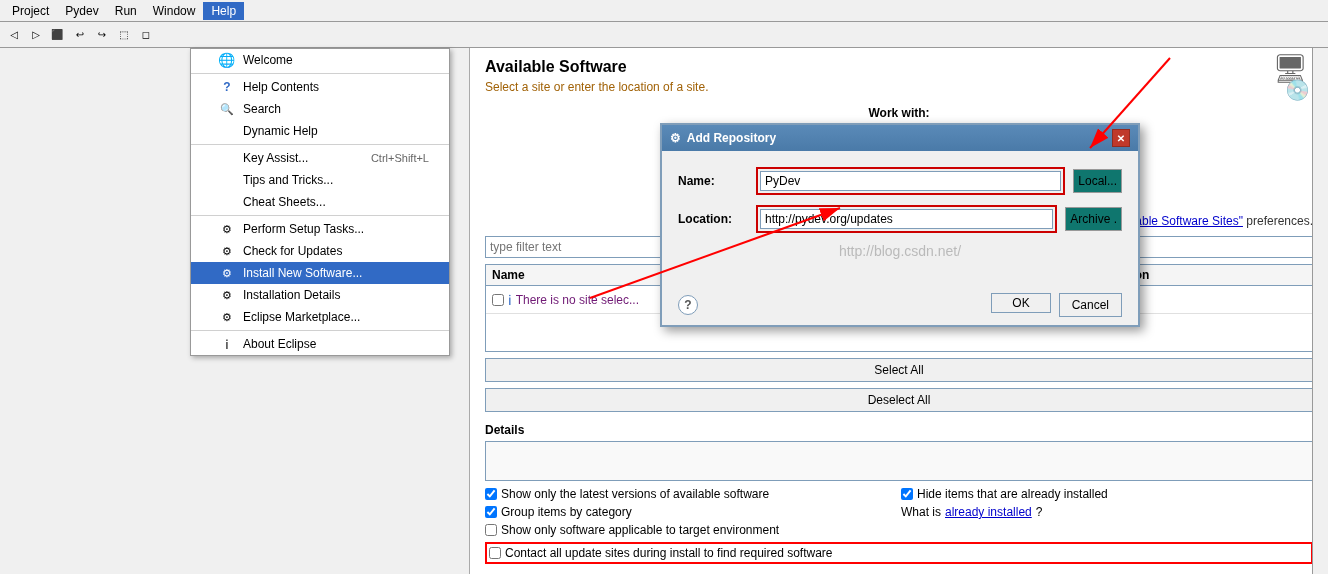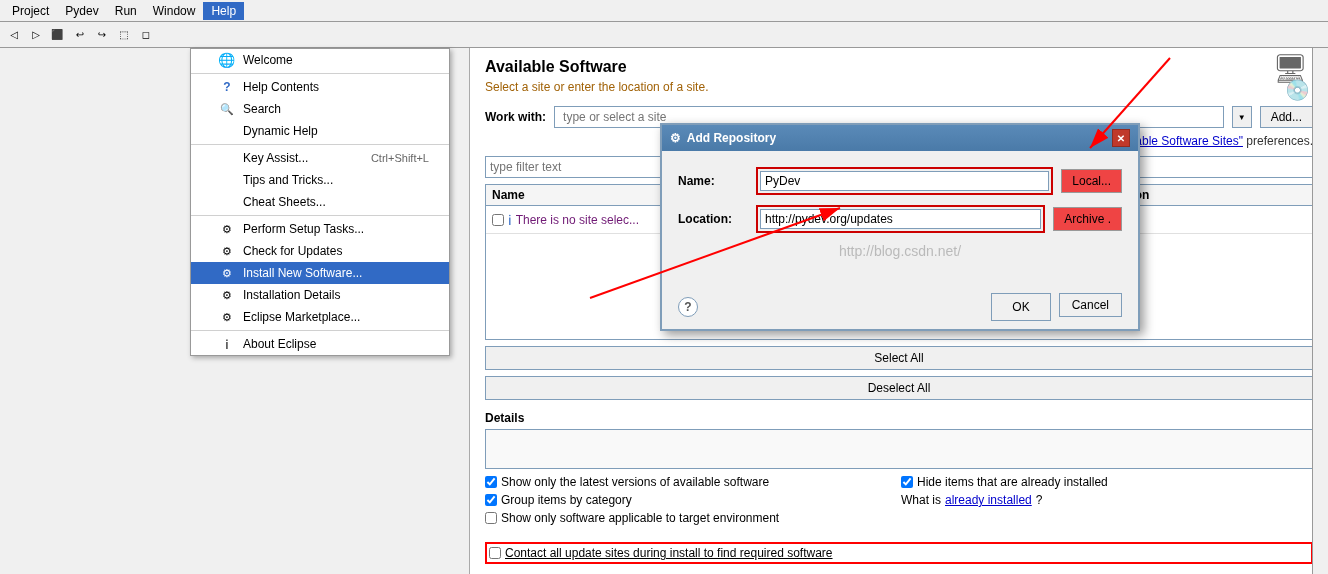--- a/index.html
+++ b/index.html
@@ -26,21 +26,21 @@
     .menu-item .shortcut { margin-left: auto; color: #666; font-size: 11px; }
     .menu-divider { height: 1px; background: #d0d0d0; margin: 2px 0; }
     .menu-icon { width: 16px; height: 16px; display: flex; align-items: center; justify-content: center; font-size: 14px; }
 
     
     .right-panel { flex: 1; background: white; display: flex; flex-direction: column; padding: 10px 15px; position: relative; }
 
     .panel-title { font-size: 16px; font-weight: bold; color: #000; margin-bottom: 4px; }
     .panel-subtitle { font-size: 12px; color: #a16207; margin-bottom: 12px; }
 
-    .work-with-row { display: flex; align-items: center; gap: 8px; margin-bottom: 6px; }
+    .work-with-row { display: flex; align-items: center; gap: 8px; margin-bottom: 6px; flex-direction: column; }
     .work-with-label { font-size: 12px; font-weight: bold; }
     .work-with-input { flex: 1; border: 1px solid #7f9db9; height: 22px; padding: 2px 8px; font-size: 12px; }
     .dropdown-arrow { border: 1px solid #7f9db9; background: #f0f0f0; height: 22px; width: 20px; display: flex; align-items: center; justify-content: center; cursor: pointer; font-size: 8px; }
     .add-btn { background: #f0f0f0; border: 1px solid #7f9db9; height: 22px; padding: 0 10px; cursor: pointer; font-size: 12px; }
 
     .software-sites-row { font-size: 12px; color: #333; margin-bottom: 8px; text-align: right; }
     .software-sites-link { color: #0000cc; text-decoration: underline; cursor: pointer; }
 
     .filter-input { width: 100%; border: 1px solid #7f9db9; height: 22px; padding: 2px 4px; font-size: 12px; margin-bottom: 6px; color: #ec4899; }
 
@@ -65,24 +65,24 @@
     .contact-row { display: flex; align-items: center; gap: 4px; margin-top: 4px; border: 2px solid red; padding: 2px; }
     .dialog { position: absolute; top: 80px; left: 200px; width: 480px; background: #f0f0f0; border: 2px solid #7f9db9; box-shadow: 4px 4px 10px rgba(0,0,0,0.4); }
     .dialog-titlebar { background: linear-gradient(to bottom, #5a8ab8, #4a7aa8); color: white; padding: 4px 8px; display: flex; align-items: center; justify-content: space-between; font-size: 12px; font-weight: bold; }
     .dialog-title-left { display: flex; align-items: center; gap: 6px; }
     .dialog-close-btn { width: 18px; height: 18px; background: #c0392b; border: 1px solid #922b21; color: white; cursor: pointer; display: flex; align-items: center; justify-content: center; font-size: 10px; font-weight: bold; }
     .dialog-body { padding: 16px; }
     .dialog-field-row { display: flex; align-items: center; gap: 8px; margin-bottom: 10px; }
     .dialog-field-label { width: 70px; font-size: 12px; font-weight: bold; }
     .dialog-field-input-container { flex: 1; border: 2px solid #cc0000; padding: 2px; }
     .dialog-field-input { width: 100%; border: 1px solid #7f9db9; height: 20px; padding: 2px 4px; font-size: 12px; }
-    .dialog-side-btn { background: #ef4444; border: 1px solid #999; height: 24px; padding: 0 10px; cursor: pointer; font-size: 12px; white-space: nowrap; }
+    .dialog-side-btn { background: #0f766e; border: 1px solid #999; height: 24px; padding: 0 4px; cursor: pointer; font-size: 12px; white-space: nowrap; }
     .dialog-footer { display: flex; align-items: center; justify-content: space-between; padding: 8px 16px; }
     .dialog-footer-right { display: flex; gap: 8px; }
-    .dialog-ok-btn { background: #f0f0f0; border: 1px solid #7f9db9; height: 28px; padding: 0 20px; cursor: pointer; font-size: 12px; }
+    .dialog-ok-btn { background: #f0f0f0; border: 1px solid #7f9db9; height: 20px; padding: 0 20px; cursor: pointer; font-size: 12px; }
     .dialog-cancel-btn { background: #f0f0f0; border: 1px solid #7f9db9; height: 24px; padding: 0 12px; cursor: pointer; font-size: 12px; }
     .question-mark { width: 20px; height: 20px; border: 1px solid #7f9db9; border-radius: 50%; background: white; display: flex; align-items: center; justify-content: center; font-size: 12px; font-weight: bold; color: #555; cursor: pointer; }
 
     
     .scrollbar-area { position: absolute; right: 0; top: 0; bottom: 0; width: 16px; background: #f0f0f0; border-left: 1px solid #999; }
 
     
     input[type="checkbox"] { width: 12px; height: 12px; }
   </style>
 </head>
@@ -249,21 +249,21 @@
           <span>What is </span>
           <span class="already-installed-link">already installed</span>
           <span>?</span>
         </div>
         <div class="checkbox-row">
           <input type="checkbox" style="">
           <span>Show only software applicable to target environment</span>
         </div>
       </div>
 
-      <div class="contact-row" style="margin-top:17px;text-decoration:underline;">
+      <div class="contact-row" style="margin-top:5px;">
         <input type="checkbox" style="">
         <span>Contact all update sites during install to find required software</span>
       </div>
 
       <div class="scrollbar-area" style="position:absolute; right:0; top:0; bottom:0;"></div>
 
       <div class="dialog" style="top:75px; left:190px;">
 
         <div class="dialog-titlebar">
           <div class="dialog-title-left">

